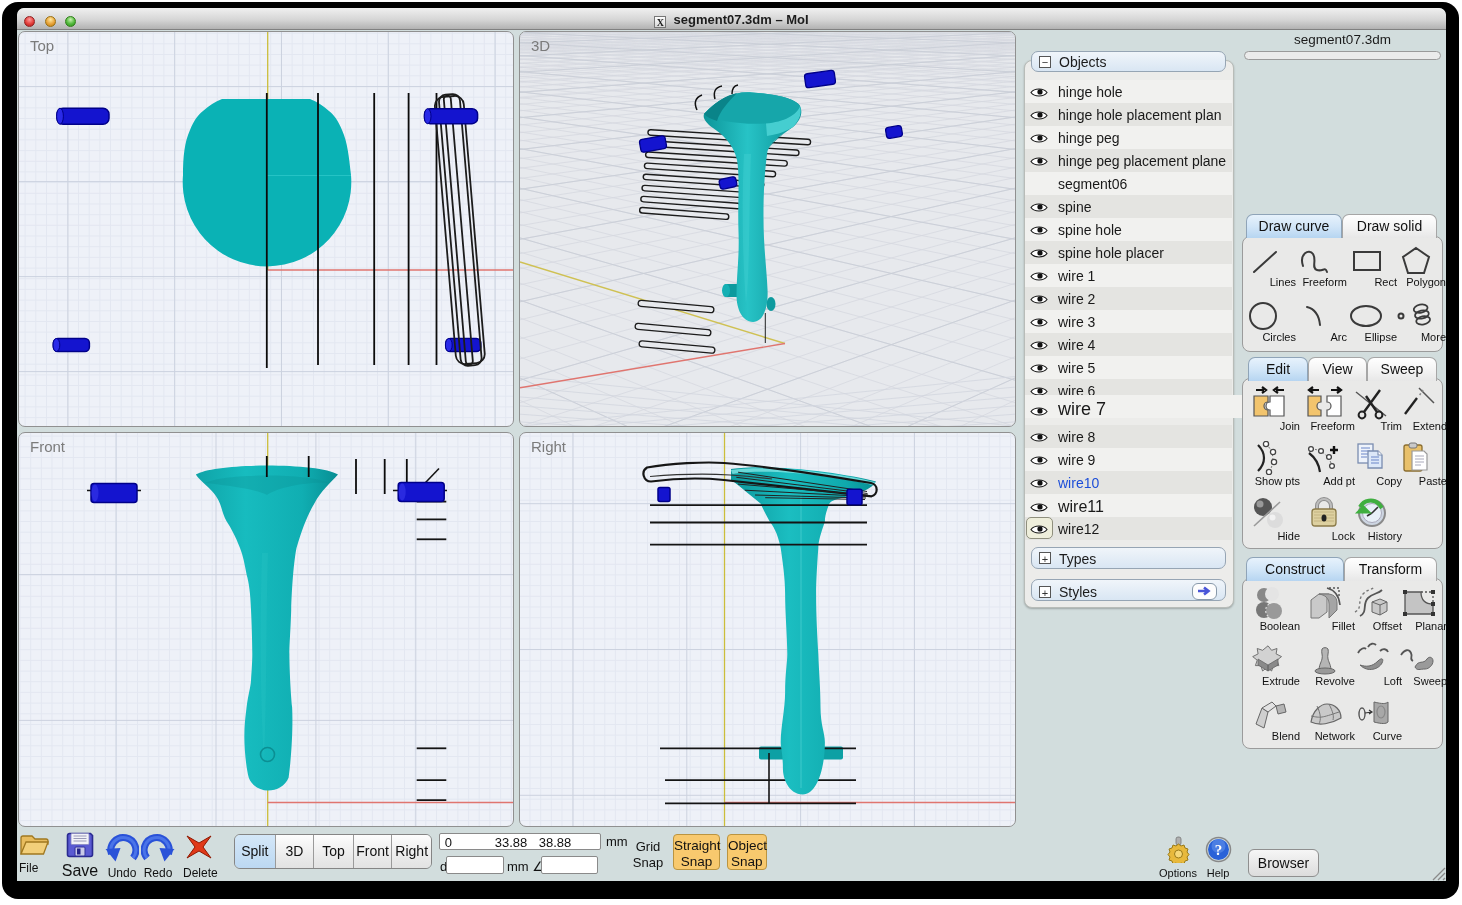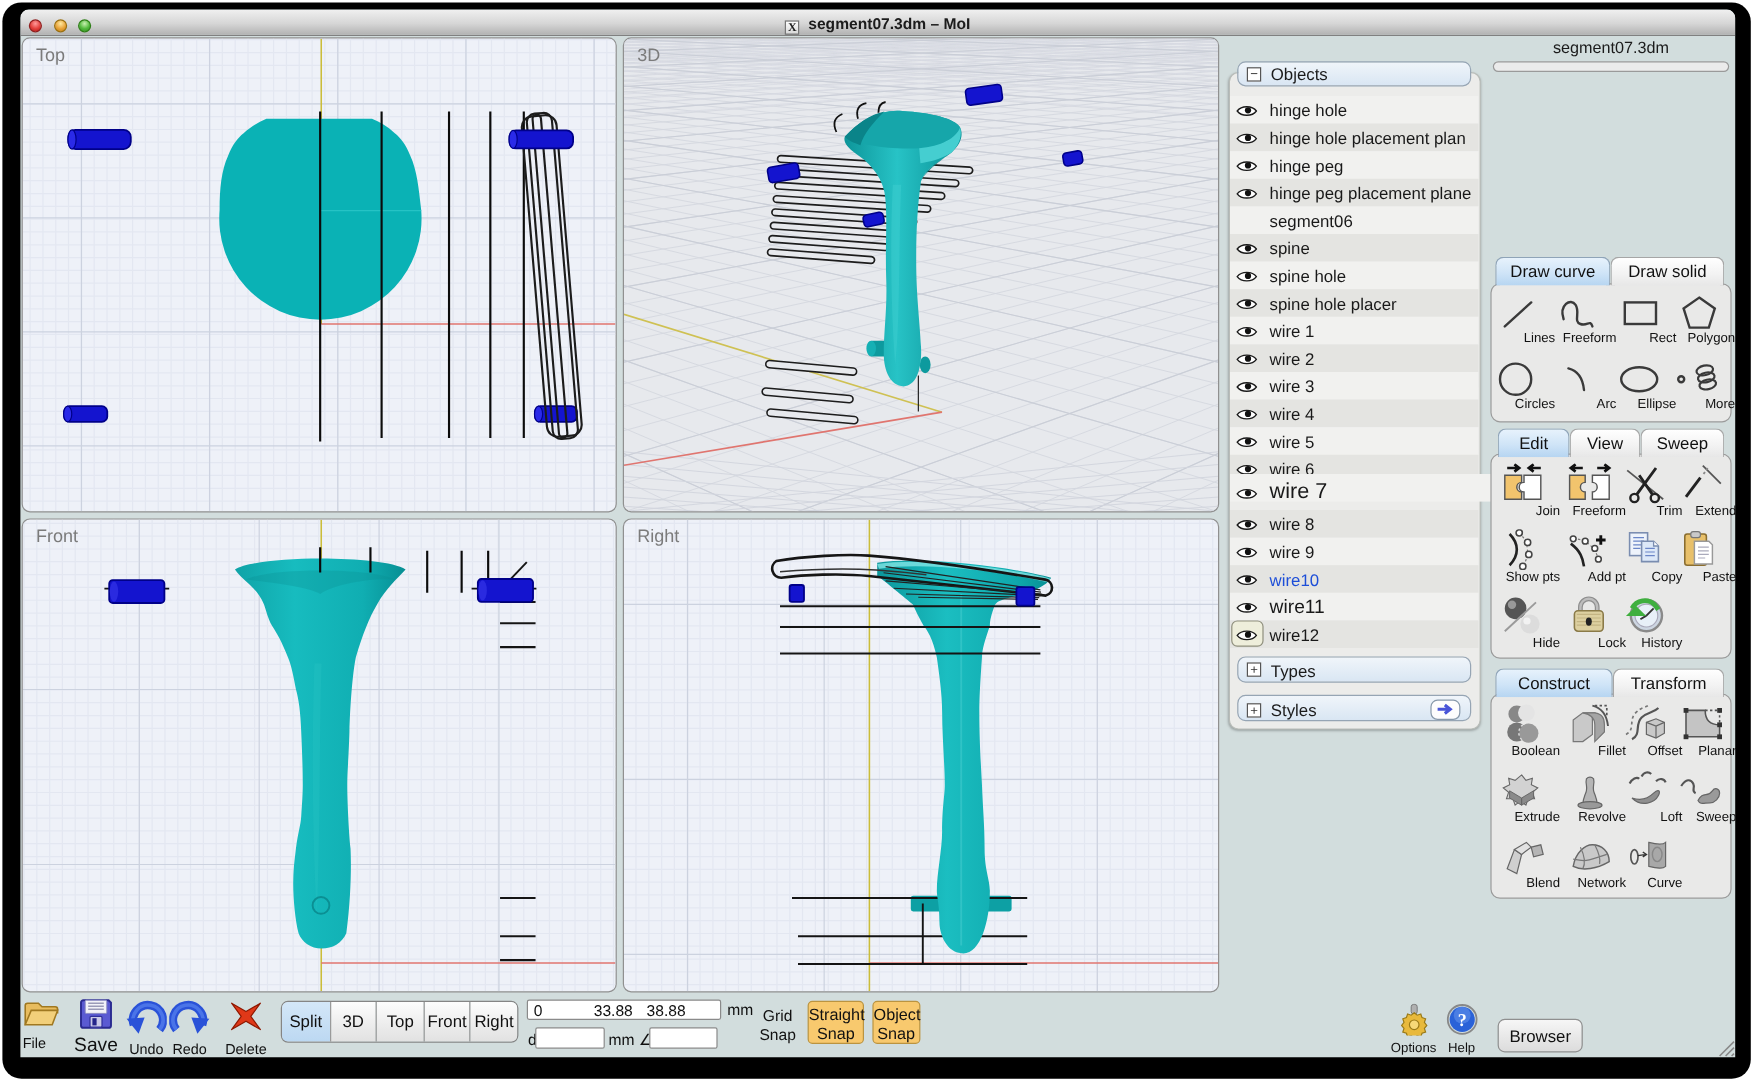--- a/index.html
+++ b/index.html
@@ -624,21 +624,21 @@
 <div class="abs" style="left:100px;top:832px;width:44px;text-align:center"><svg width="34" height="30" viewBox="0 0 34 30">
       <path d="M28 26 a12.5 12.5 0 1 0 -21.5 -4" fill="none" stroke="#2a52d8" stroke-width="7"></path>
       <path d="M28 26 a12.5 12.5 0 1 0 -21.5 -4" fill="none" stroke="#4a74e8" stroke-width="3"></path>
       <path d="M0.5 17 L10.5 29.5 L15.5 16 Z" fill="#2a52d8"></path>
     </svg><div style="font-size:12px;color:#111;margin-top:0px">Undo</div></div>
 <div class="abs" style="left:136px;top:832px;width:44px;text-align:center"><svg width="34" height="30" viewBox="0 0 34 30">
       <path d="M6 26 a12.5 12.5 0 1 1 21.5 -4" fill="none" stroke="#2a52d8" stroke-width="7"></path>
       <path d="M6 26 a12.5 12.5 0 1 1 21.5 -4" fill="none" stroke="#4a74e8" stroke-width="3"></path>
       <path d="M33.5 17 L23.5 29.5 L18.5 16 Z" fill="#2a52d8"></path>
     </svg><div style="font-size:12px;color:#111;margin-top:0px">Redo</div></div>
-<div class="abs" style="left:183px;top:832px;width:44px;text-align:center"><svg width="32" height="30" viewBox="0 0 32 30">
+<div class="abs" style="left:183px;top:832px;width:44px;text-align:left"><svg width="32" height="30" viewBox="0 0 32 30">
       <path d="M4 4 L16 11 L28 4 L20 15 L28 26 L16 19 L4 26 L12 15 Z" fill="#e03818" stroke="#8f1800" stroke-width="1" stroke-linejoin="round"></path>
     </svg><div style="font-size:12px;color:#111;margin-top:0px">Delete</div></div>
 <div class="abs" style="left:234px;top:834px;width:198px;height:35px;border:1px solid #858585;border-radius:6px;overflow:hidden;display:flex">
     <div style="width:40px;background:linear-gradient(#d4e7f8,#bcd8f2);text-align:center;font-size:14px;color:#111;line-height:33px">Split</div>
     <div style="width:39px;border-left:1px solid #9a9a9a;background:linear-gradient(#fdfdfd,#e9e9e9 70%,#e2e2e2);text-align:center;font-size:14px;color:#111;line-height:33px">3D</div>
     <div style="width:40px;border-left:1px solid #9a9a9a;background:linear-gradient(#fdfdfd,#e9e9e9 70%,#e2e2e2);text-align:center;font-size:14px;color:#111;line-height:33px">Top</div>
     <div style="width:39px;border-left:1px solid #9a9a9a;background:linear-gradient(#fdfdfd,#e9e9e9 70%,#e2e2e2);text-align:center;font-size:14px;color:#111;line-height:33px">Front</div>
     <div style="width:40px;border-left:1px solid #9a9a9a;background:linear-gradient(#fdfdfd,#e9e9e9 70%,#e2e2e2);text-align:center;font-size:14px;color:#111;line-height:33px">Right</div>
   </div>
 <div class="inp" style="left:438.8px;top:833px;width:162px;height:16.5px;font-size:13px;color:#111">

